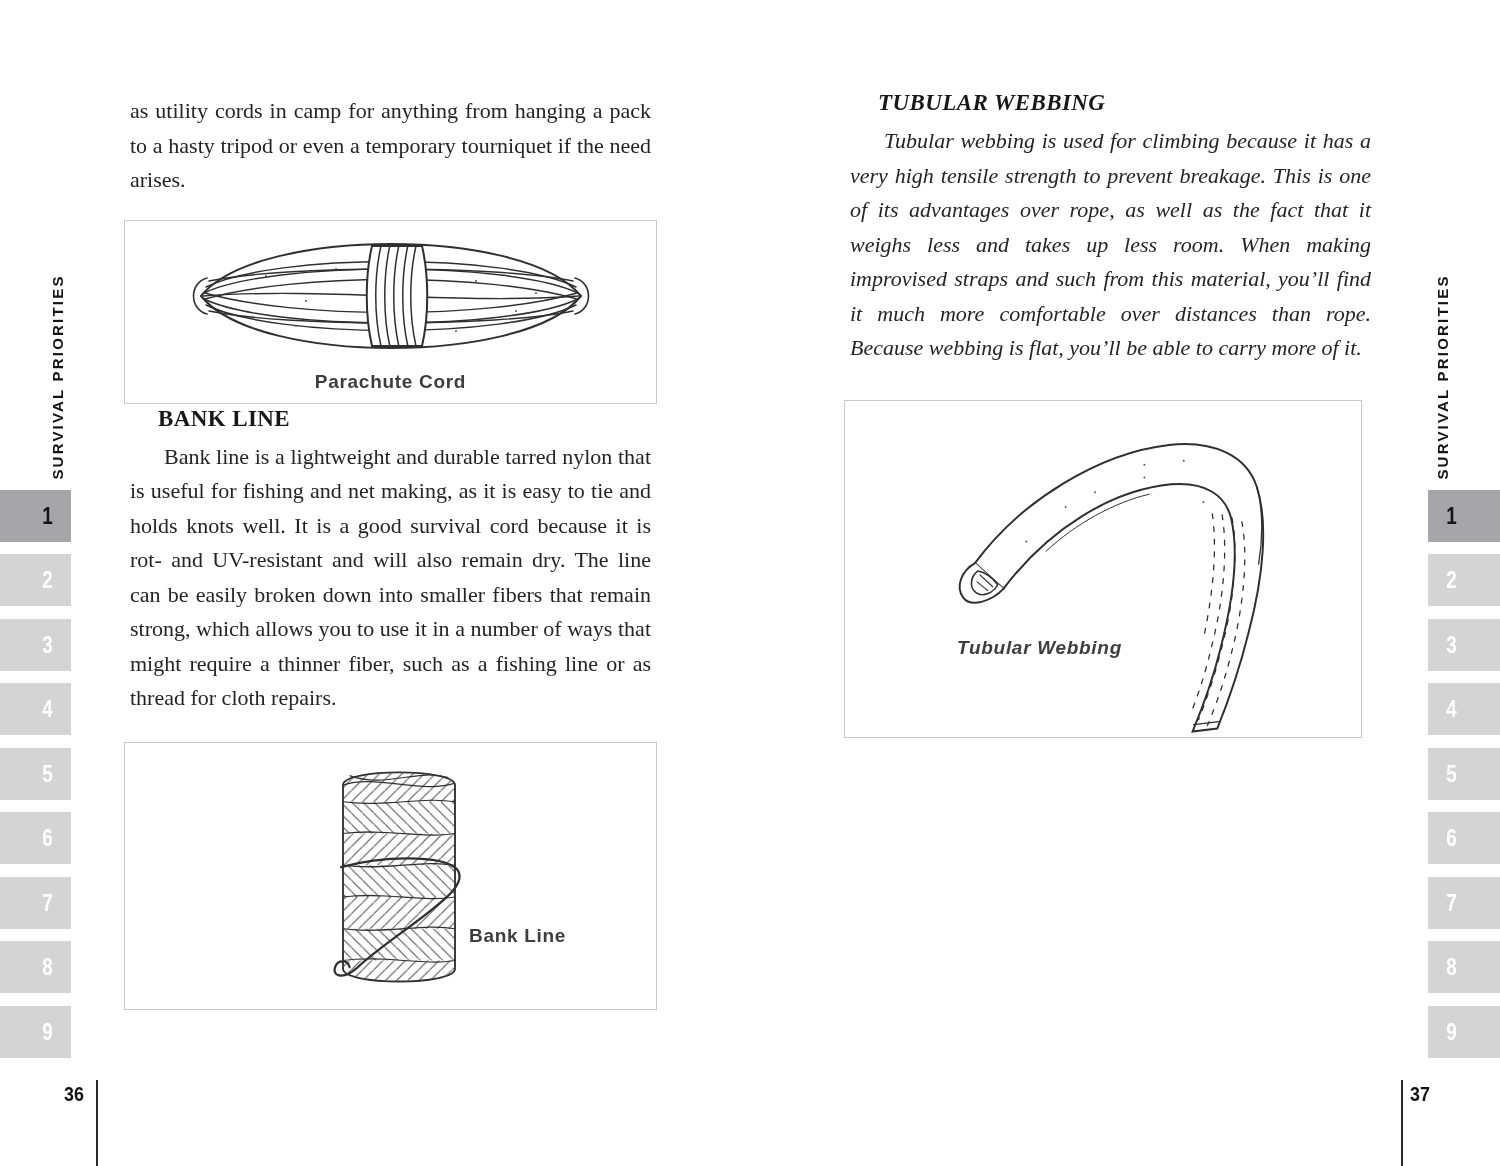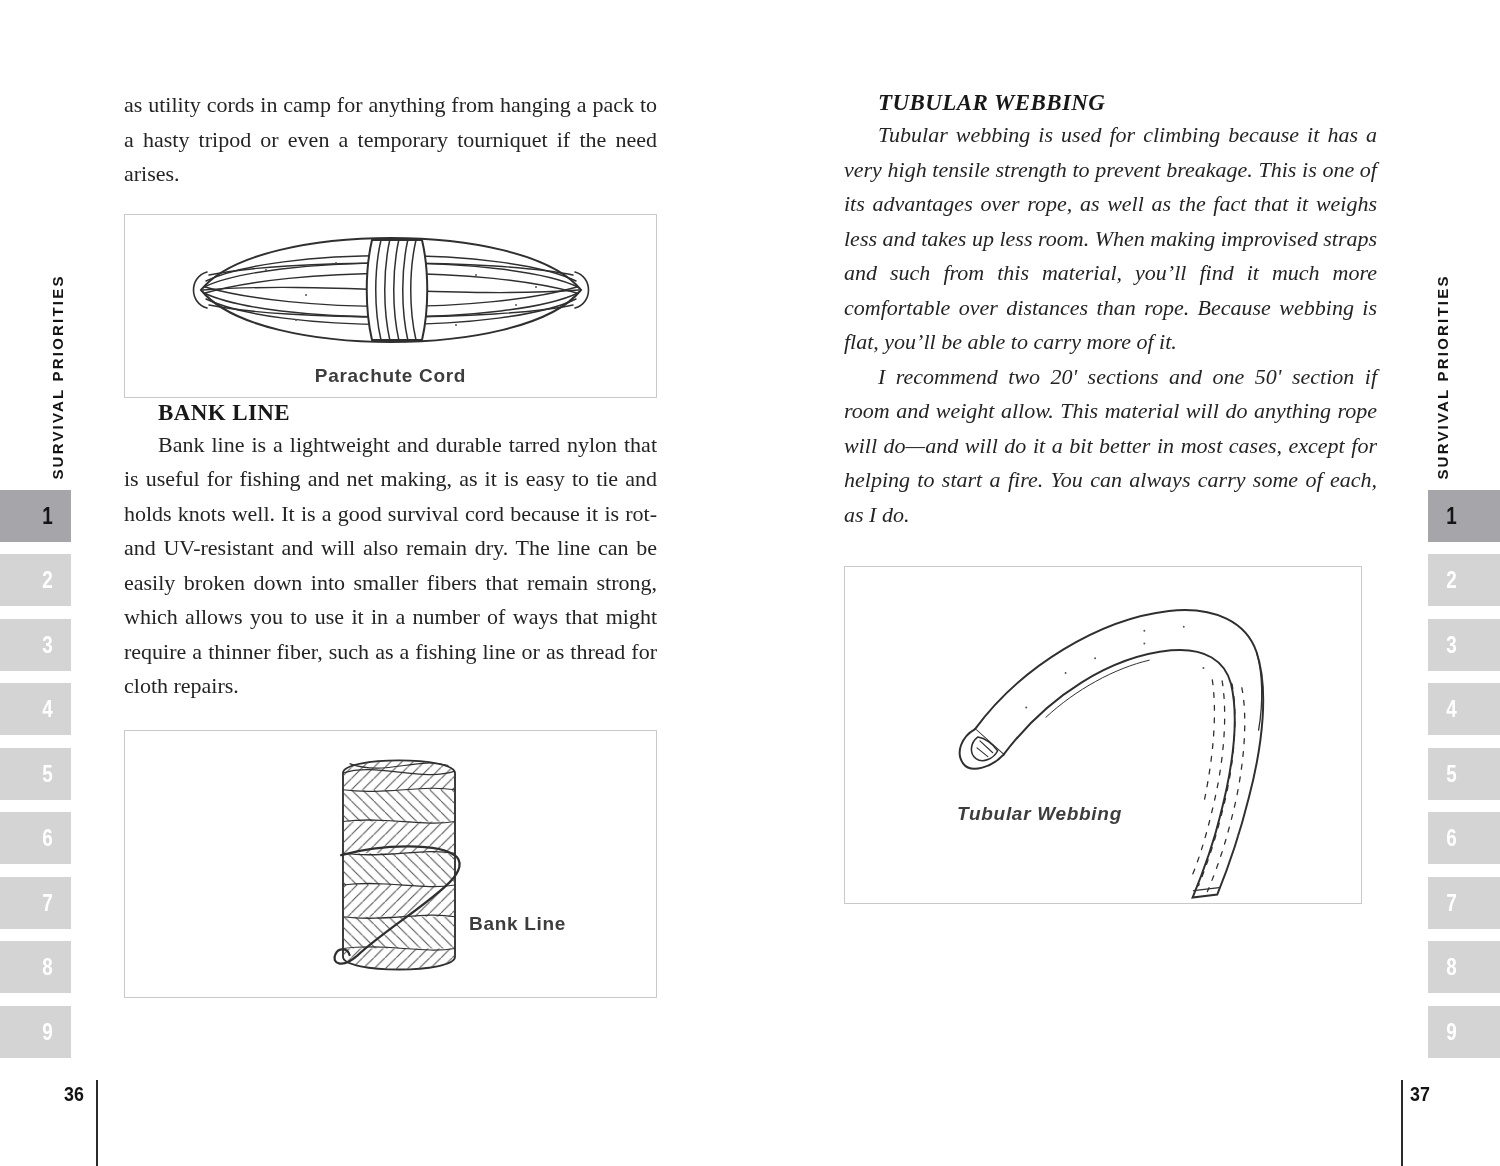--- a/index.html
+++ b/index.html
@@ -39,21 +39,21 @@
   .tab.side-right{left:1428px;width:72px;justify-content:flex-start;padding-left:17px;}
   .tab.active{background:var(--active-tab-bg);color:var(--active-tab-text);}
   .tab .num{display:inline-block;transform:scaleX(0.82);}
   
   .col{
     position:absolute;width:533px;
     font-size:22px;line-height:34.5px;text-align:justify;color:var(--body-text);
   }
   .col-left{left:124px;top:88px;}
   .col-right{left:844px;top:88px;font-style:italic;}
-  .col p{margin:0;}
+  .col p{margin:6px;}
   p.indent{text-indent:34px;}
   h2.sec{
     margin:0 0 0 34px;text-align:left;
     font-family:"Liberation Serif", serif;font-weight:700;
     font-size:23px;letter-spacing:0.4px;color:#181818;line-height:30px;
   }
   .mt10{margin-top:10px;} .mt22{margin-top:22px;} .mt26{margin-top:26px;}
   .mt32{margin-top:32px;} .mt34{margin-top:34px;}
   
   .fig{
@@ -231,21 +231,20 @@
       </g>
       <path d="M13,118 C55,106 120,104 137,120 C144,128 138,140 124,152 C95,178 58,200 30,226 C14,240 2,234 7,224 C10,217 20,217 22,225" fill="none" stroke="#2f2f2f" stroke-width="2.4" stroke-linecap="round"></path>
     </svg>
     <div class="caption cap-bankline">Bank Line</div>
   </div>
 </div>
 
 <div class="col col-right">
   <h2 class="sec">TUBULAR WEBBING</h2>
   <p class="indent mt10">Tubular webbing is used for climbing because it has a very high tensile strength to prevent breakage. This is one of its advantages over rope, as well as the fact that it weighs less and takes up less room. When making improvised straps and such from this material, you’ll find it much more comfortable over distances than rope. Because webbing is flat, you’ll be able to carry more of it.</p>
-  <p class="indent">I recommend two 20' sections and one 50' section if room and weight allow. This material will do anything rope will do—and will do it a bit better in most cases, except for helping to start a fire. You can always carry some of each, as I do.</p>
 
   <div class="fig fig-webbing mt34">
     <svg class="art art-webbing" width="510" height="334" viewBox="0 0 518 338">
       <g fill="none" stroke="#2f2f2f" stroke-width="2" stroke-linecap="round">
         <path d="M128,162 C175,98 255,50 325,42 C372,37 404,54 414,84 C426,120 421,175 406,232 C396,272 383,308 374,330
                  L349,333 C356,316 368,287 377,250 C390,200 396,150 388,116 C382,93 362,79 327,82
                  C266,88 202,128 157,188 Z" fill="#ffffff"></path>
         <path d="M128,162 C114,170 108,186 116,197 C124,208 146,200 157,188" fill="#ffffff"></path>
         <path d="M131,170 C123,176 122,187 129,192 C136,197 147,192 151,184 C146,177 138,171 131,170 Z" stroke-width="1.6"></path>
         <g stroke-width="1.1">

